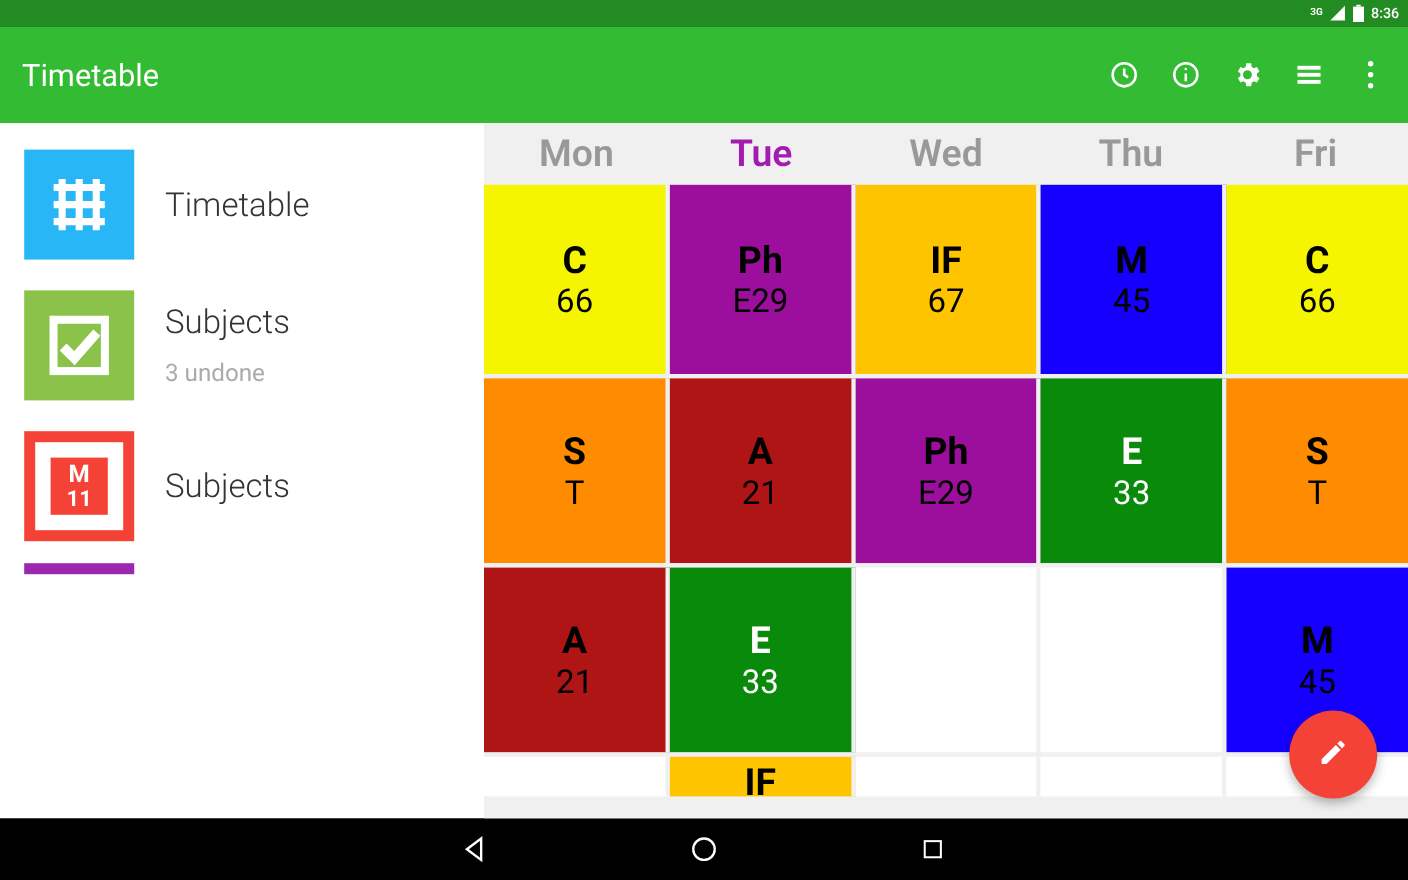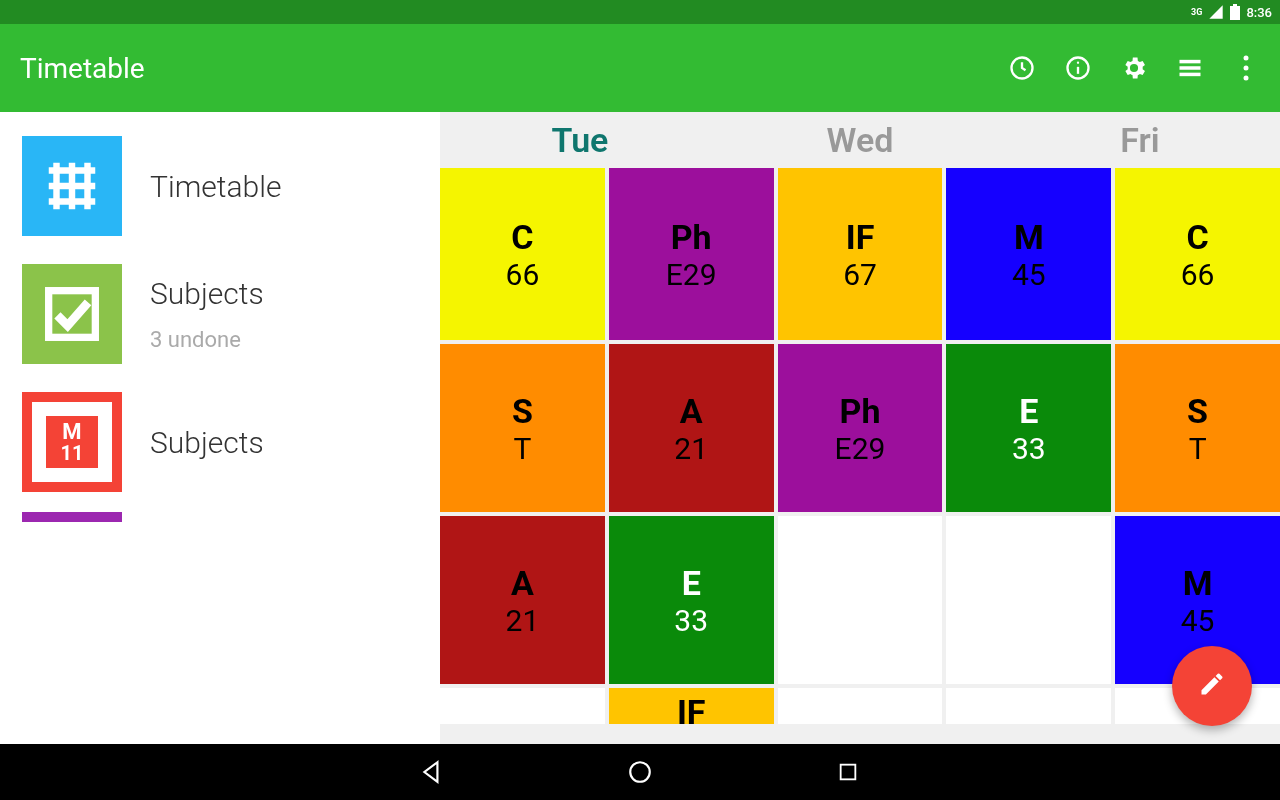--- a/index.html
+++ b/index.html
@@ -25,21 +25,21 @@
   .side-item { display: flex; align-items: center; gap: 28px; padding: 14px 22px; cursor: pointer; }
   .side-item .icon-box { width: 100px; height: 100px; display: flex; align-items: center; justify-content: center; flex-shrink: 0; }
   .side-item .labels { display: flex; flex-direction: column; }
   .side-item .label { font-size: 30px; color: #333; font-weight: 300; }
   .side-item .sub { font-size: 22px; color: #aaa; margin-top: 16px; }
 
   
   .grid-wrap { flex: 1; background: #f0f0f0; position: relative; display: flex; flex-direction: column; }
   .days-row { display: flex; height: 56px; }
   .day-head { flex: 1; display: flex; align-items: center; justify-content: center; font-size: 34px; font-weight: 600; color: #999; background: #f0f0f0; }
-  .day-head.active { color: #0f766e; }
+  .day-head.active { color: #a21caf; }
   .grid-body { flex: 1; display: flex; flex-direction: column; }
   .g-row { display: flex; height: 172px; border-top: 4px solid #f0f0f0; }
   .g-row:first-child { border-top: none; }
   .cell { flex: 1; display: flex; flex-direction: column; align-items: center; justify-content: center; border-right: 4px solid #f0f0f0;}
   .cell:last-child { border-right: none; }
   .cell .code { font-size: 34px; font-weight: 700; }
   .cell .room { font-size: 30px; margin-top: 0; }
 
   
   .nav-bar { height: 56px; background: #000; display: flex; align-items: center; justify-content: center; gap: 180px; }
@@ -156,22 +156,24 @@
 
 
       <div class="side-item" style="padding-top:6px;">
         <div class="icon-box" style="background:#fff;border-top:10px solid #9c27b0;height:14px;"></div>
       </div>
 
     </div>
 
     <div class="grid-wrap">
       <div class="days-row" id="days-row">
+          <div class="day-head">Mon</div>
           <div class="day-head active">Tue</div>
           <div class="day-head">Wed</div>
+          <div class="day-head">Thu</div>
           <div class="day-head">Fri</div>
         </div>
       <div class="grid-body" id="grid-body">
           <div class="g-row">
             <div class="cell" style="background: rgb(245, 245, 0); color: rgb(0, 0, 0);">
               <div class="code">C</div>
               <div class="room">66</div>
             </div>
             <div class="cell" style="background: rgb(156, 15, 156); color: rgb(0, 0, 0);">
               <div class="code">Ph</div>

